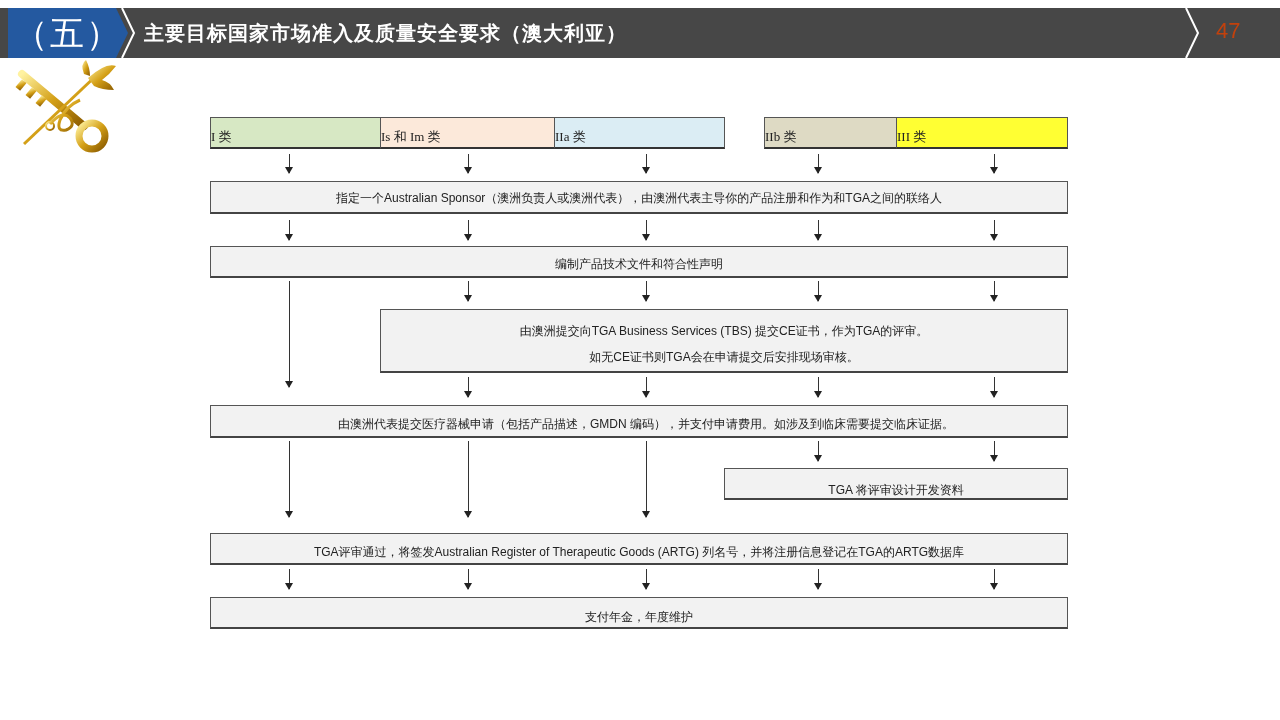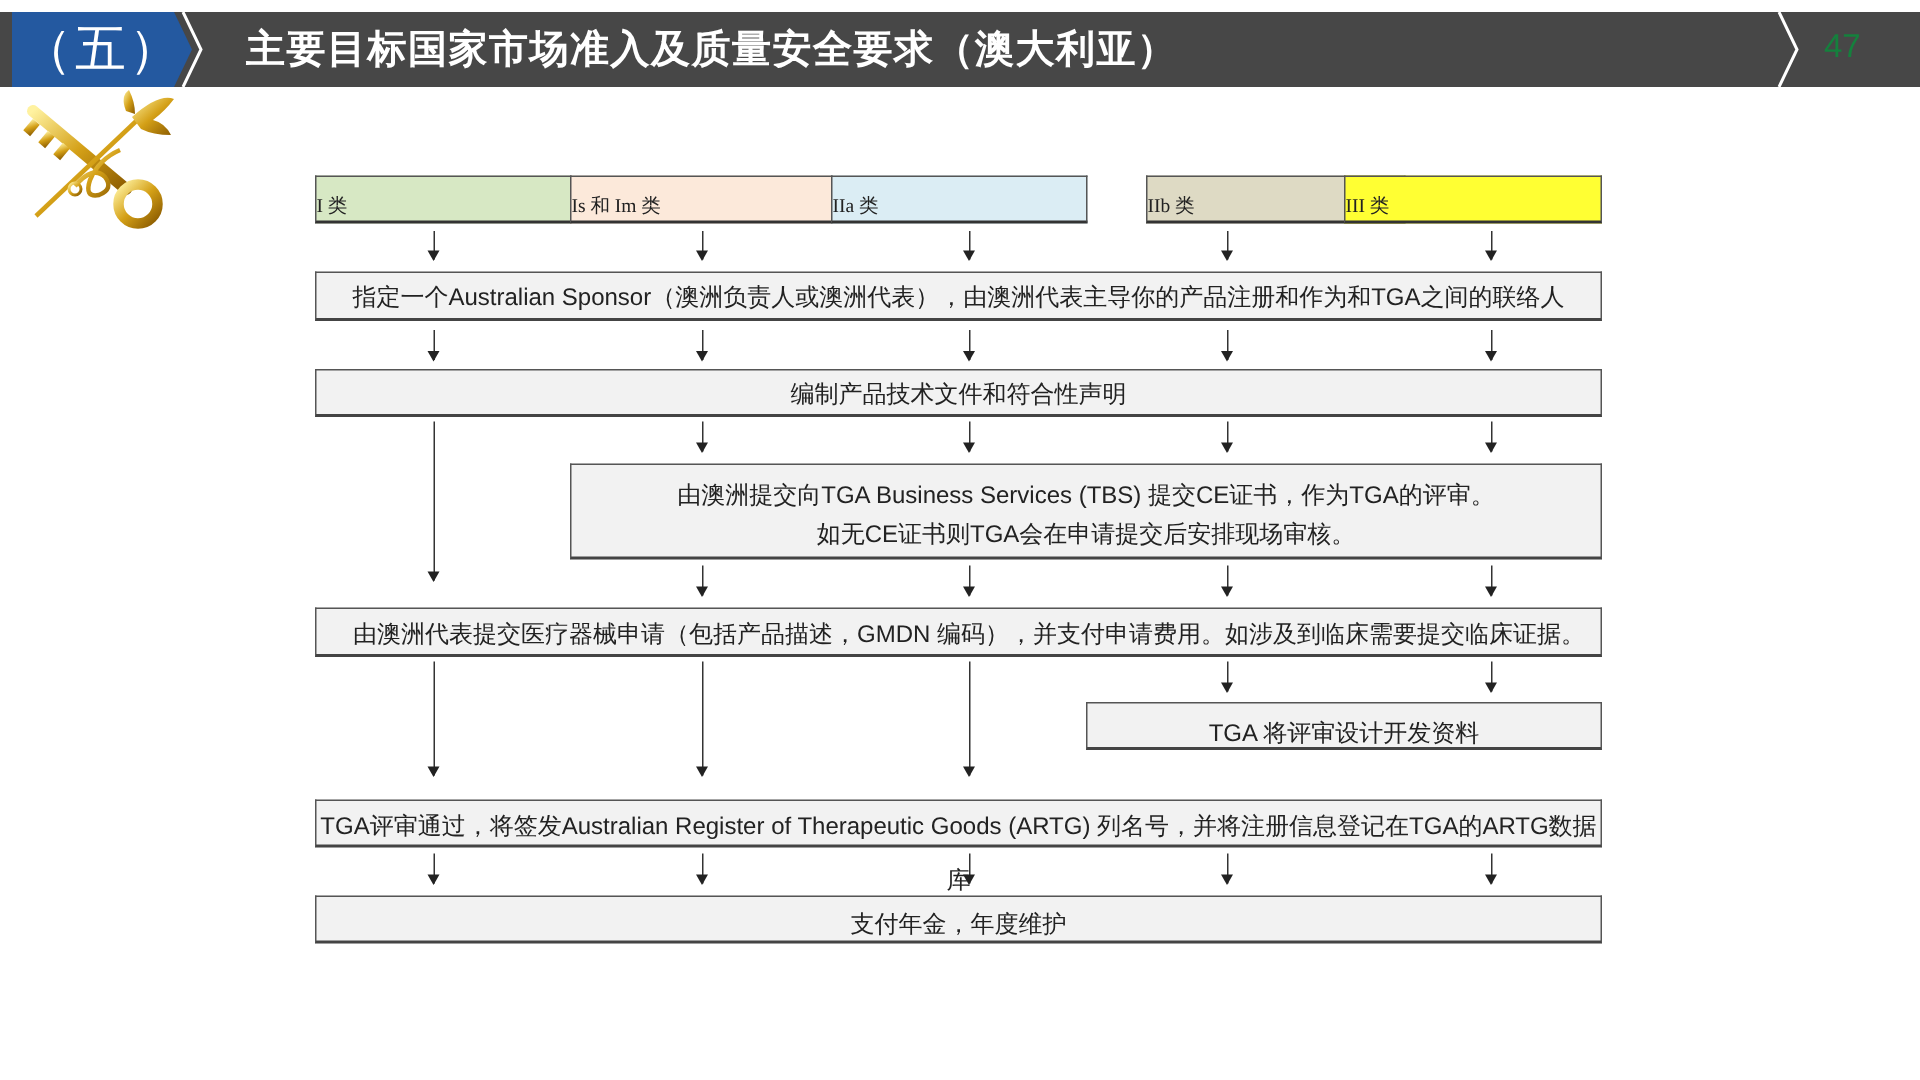--- a/index.html
+++ b/index.html
@@ -17,45 +17,45 @@
       position: absolute; left: 8px; top: 8px; width: 120px; height: 50px;
       background: #2459a0;
       clip-path: polygon(0 0, 108px 0, 120px 25px, 108px 50px, 0 50px);
       color: #ffffff; font-size: 34px; line-height: 50px; text-align: left;
       padding-left: 6px; box-sizing: border-box; letter-spacing: 2px;
     }
     .chevron-sep {
       position: absolute; left: 118px; top: 8px; width: 20px; height: 50px;
     }
     .title-text {
-      position: absolute; left: 164px; top: 8px; height: 50px; line-height: 50px;
-      color: #ffffff; font-size: 26px; font-weight: bold; letter-spacing: 1px;
+      position: absolute; left: 144px; top: 8px; height: 50px; line-height: 50px;
+      color: #ffffff; font-size: 20px; font-weight: bold; letter-spacing: 1px;
       white-space: nowrap;
     }
     .chevron-right {
       position: absolute; left: 1180px; top: 8px; width: 24px; height: 50px;
     }
     .page-num {
       position: absolute; left: 1216px; top: 8px; height: 35px; line-height: 46px;
-      color: #15803d; font-size: 22px; font-family: "Liberation Sans", sans-serif;
+      color: #c2410c; font-size: 22px; font-family: "Liberation Sans", sans-serif;
     }
     .logo { position: absolute; left: 10px; top: 60px; width: 110px; height: 96px; }
 
     
     .diagram { position: absolute; left: 0; top: 0; width: 1280px; height: 720px; }
     .cat {
       position: absolute; top: 117px; height: 32px; box-sizing: border-box;
       border: 1px solid #555; border-bottom: 2px solid #333;
       font-family: "Liberation Serif", serif; font-size: 13px; color: #222;
       text-align: left; line-height: 38px;
     }
     .step {
       position: absolute; box-sizing: border-box; background: #f2f2f2;
       border: 1px solid #555; border-bottom: 2px solid #444;
-      font-family: "Liberation Sans", sans-serif; font-size: 16px; color: #222;
+      font-family: "Liberation Sans", sans-serif; font-size: 12px; color: #222;
       text-align: center;
     }
     .arrow {
       position: absolute; width: 1px; background: #333;
     }
     .arrow::after {
       content: ""; position: absolute; left: -4px; bottom: -1px;
       border-left: 4.5px solid transparent; border-right: 4.5px solid transparent;
       border-top: 7px solid #222;
     }

